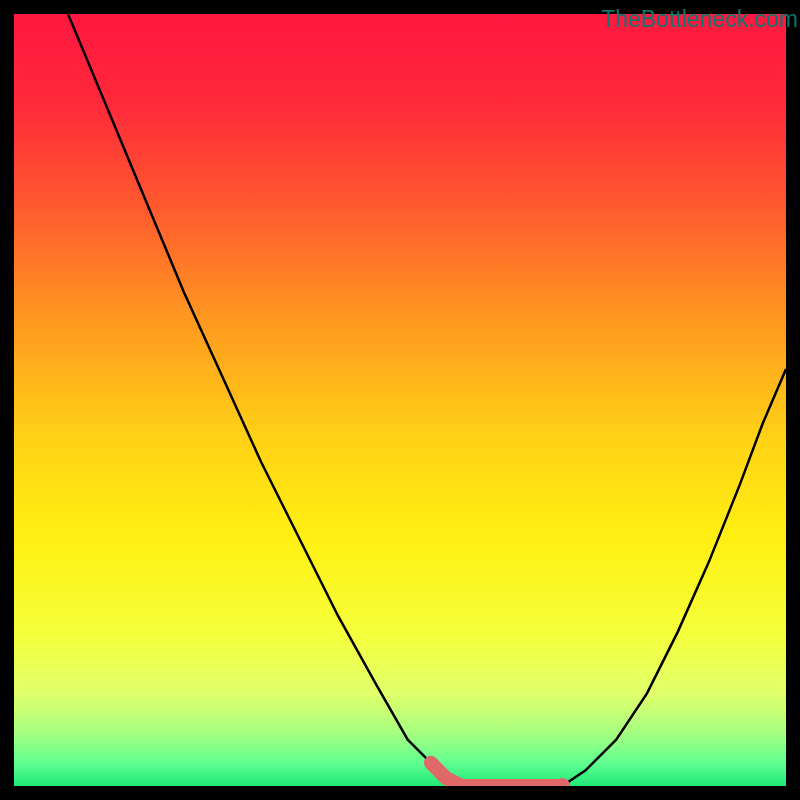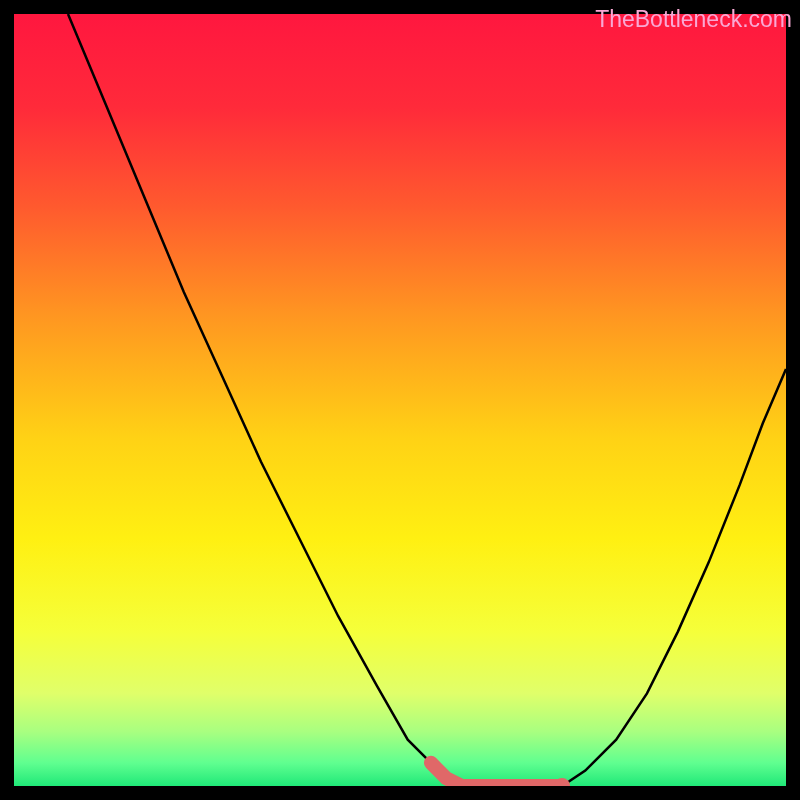--- a/index.html
+++ b/index.html
@@ -13,22 +13,22 @@
   }
   .chart-container {
     position: relative;
     width: 800px;
     height: 800px;
     background: #000;
   }
   .watermark {
     position: absolute;
     top: 6px;
-    right: 8px;
-    color: #f9a8d4;
+    right: 2px;
+    color: #0f766e;
     font-size: 23px;
     font-weight: 500;
     z-index: 10;
   }
   .plot-area {
     position: absolute;
     left: 14px;
     top: 14px;
     width: 772px;
     height: 772px;

